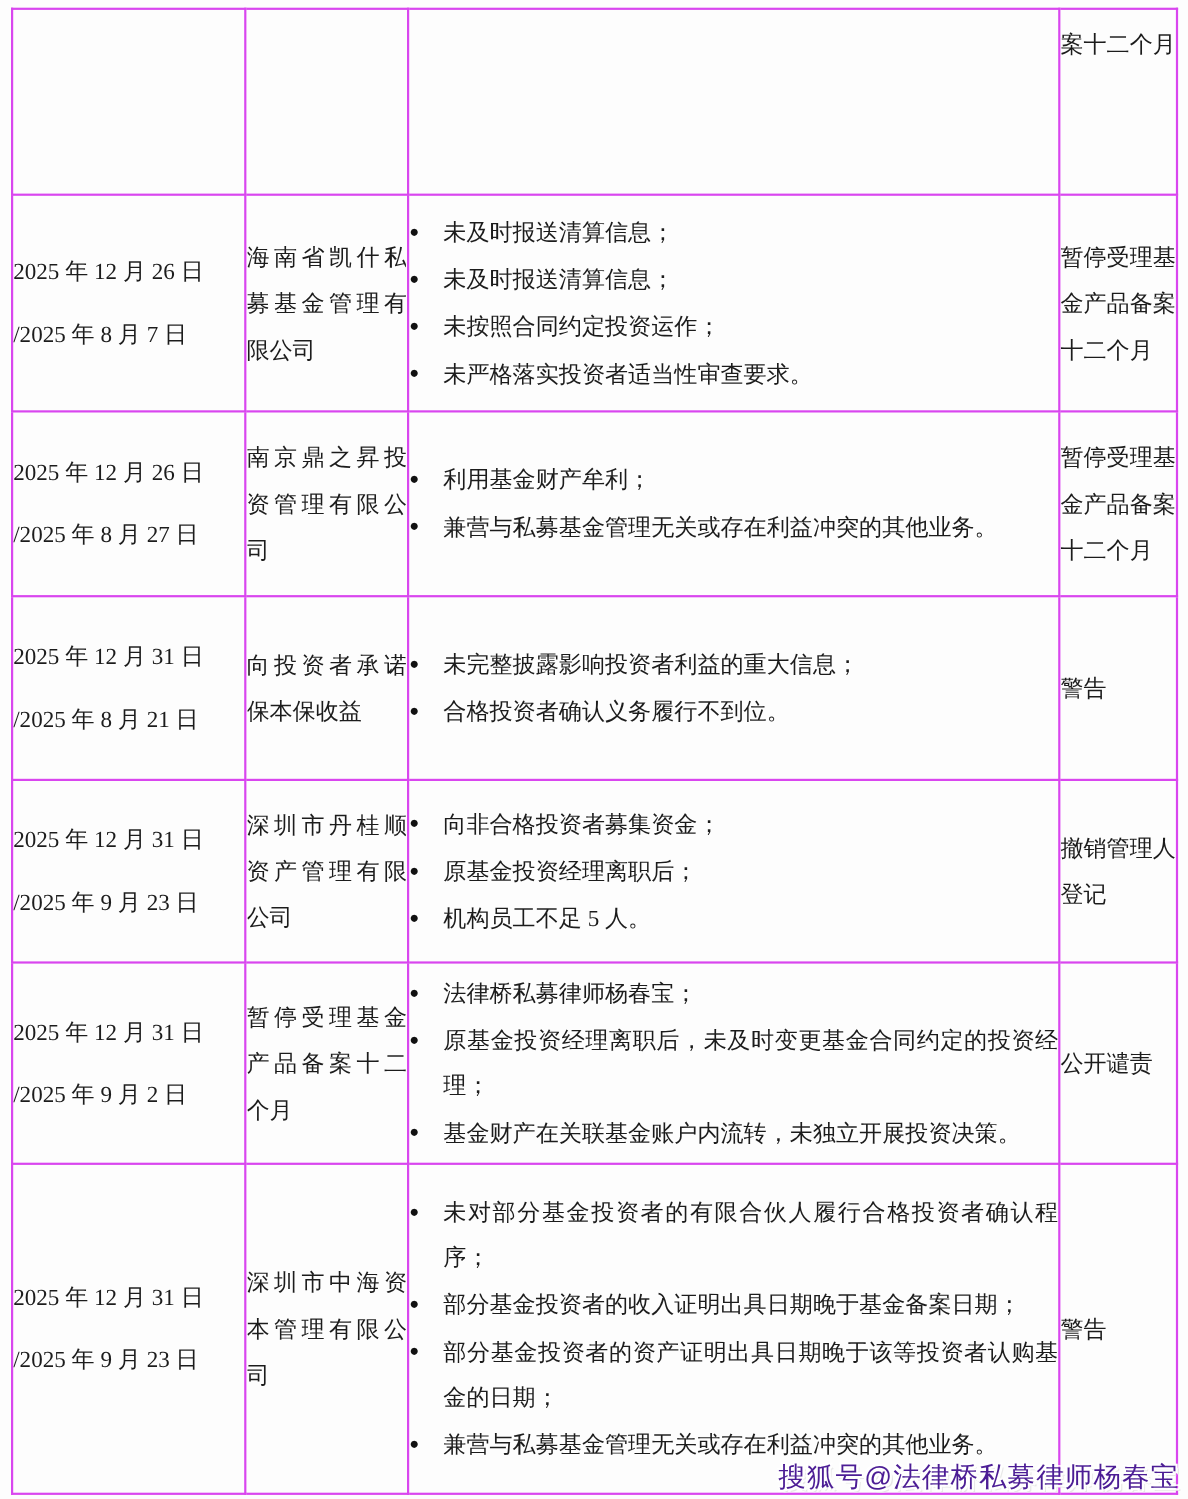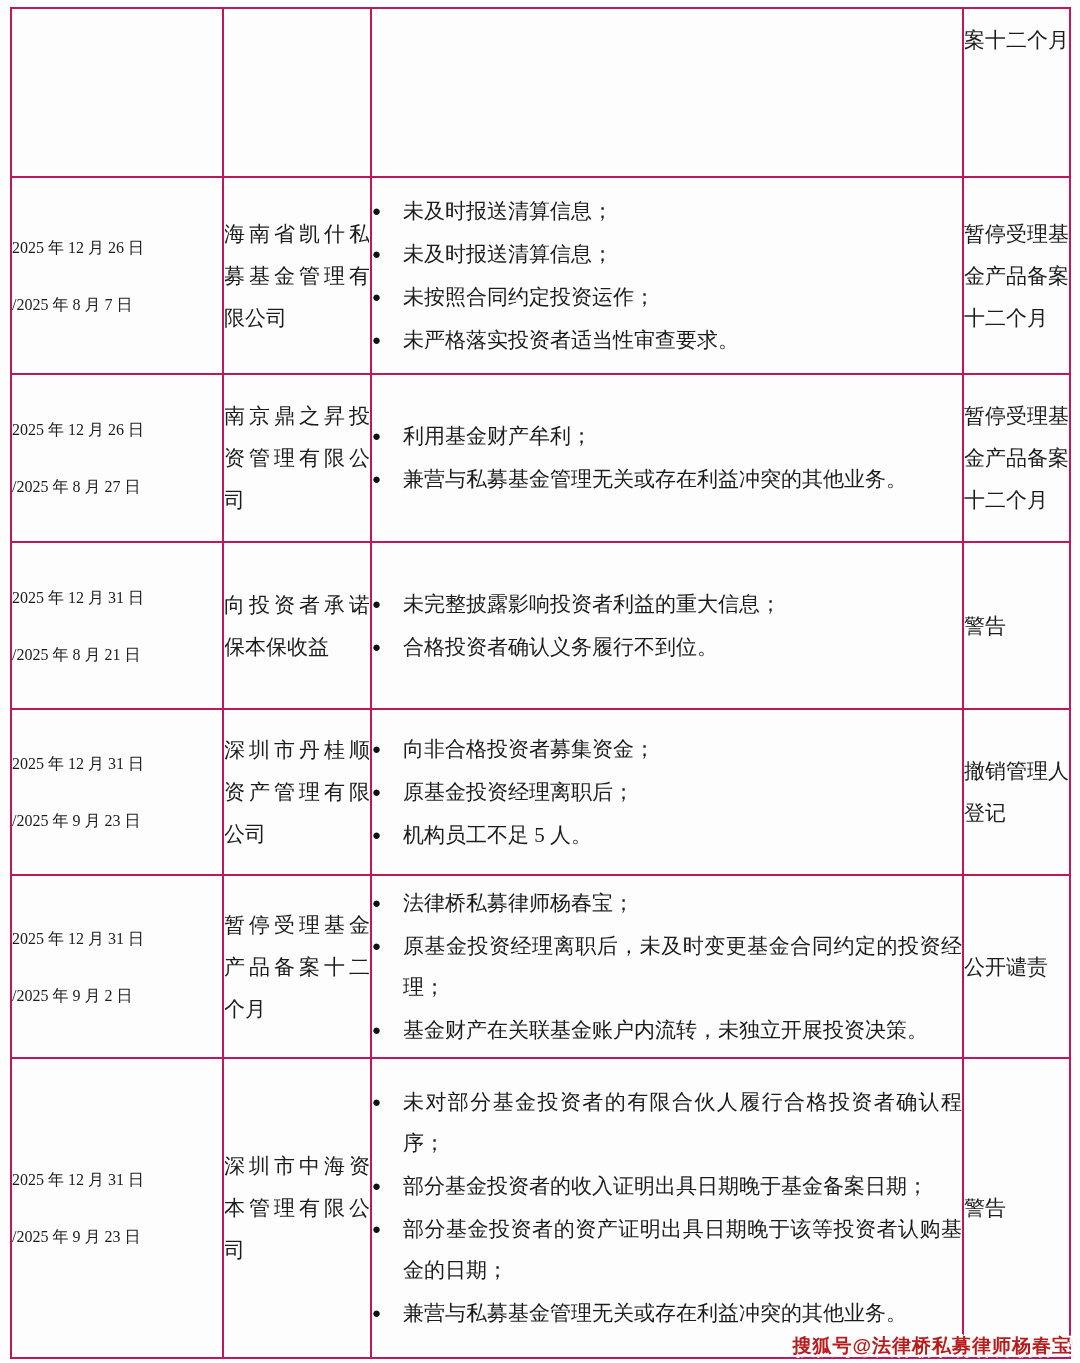--- a/index.html
+++ b/index.html
@@ -11,35 +11,35 @@
     color:#1c1c1c;
     overflow:hidden;
   }
   table.doc-table{
     position:absolute;left:10px;top:7px;
     width:1059px;
     border-collapse:collapse;
     table-layout:fixed;
   }
   td.cell{
-    border:2px solid #be185d;
+    border:2px solid #d946ef;
     vertical-align:middle;
     padding:0;
     overflow:hidden;
   }
   
   tr.r0{height:169px;}
   tr.r1{height:197px;}
   tr.r2{height:168px;}
   tr.r3{height:167px;}
   tr.r4{height:166px;}
   tr.r5{height:183px;}
   tr.r6{height:300px;}
 
-  .date-cell{padding:0 4px 0 12px;font-size:16px;}
+  .date-cell{padding:0 4px 0 12px;font-size:21px;}
   .date-text{white-space:pre-line;line-height:57px;}
 
   .company-cell{padding:0 14px;font-size:21px;border-radius:25px;}
   .company-text{
     text-align:justify;
     text-justify:inter-character;
     line-height:42px;
   }
 
   .violations-cell{padding:8px 12px 8px 14px;}
@@ -66,24 +66,24 @@
     text-align-last:left;
     text-justify:inter-character;
   }
   tr.penalty-top td.penalty-cell{vertical-align:top;}
   tr.penalty-top .penalty-text{padding-top:10px;}
 
   .watermark{
     position:absolute;
     right:8px;bottom:4px;
     font-family:"Liberation Sans","DejaVu Sans",sans-serif;
-    font-size:19px;
-    font-weight:bold;
+    font-size:25px;
+    font-weight:normal;
     letter-spacing:1px;
-    color:#b91c1c;
+    color:#4c1d95;
     text-shadow:
       2px 2px 0 #ffffff,
       -2px -2px 0 #ffffff,
       2px -2px 0 #ffffff,
       -2px 2px 0 #ffffff,
       3px 3px 0 #e8e8e8;
     white-space:nowrap;
   }
 </style>
 </head>

